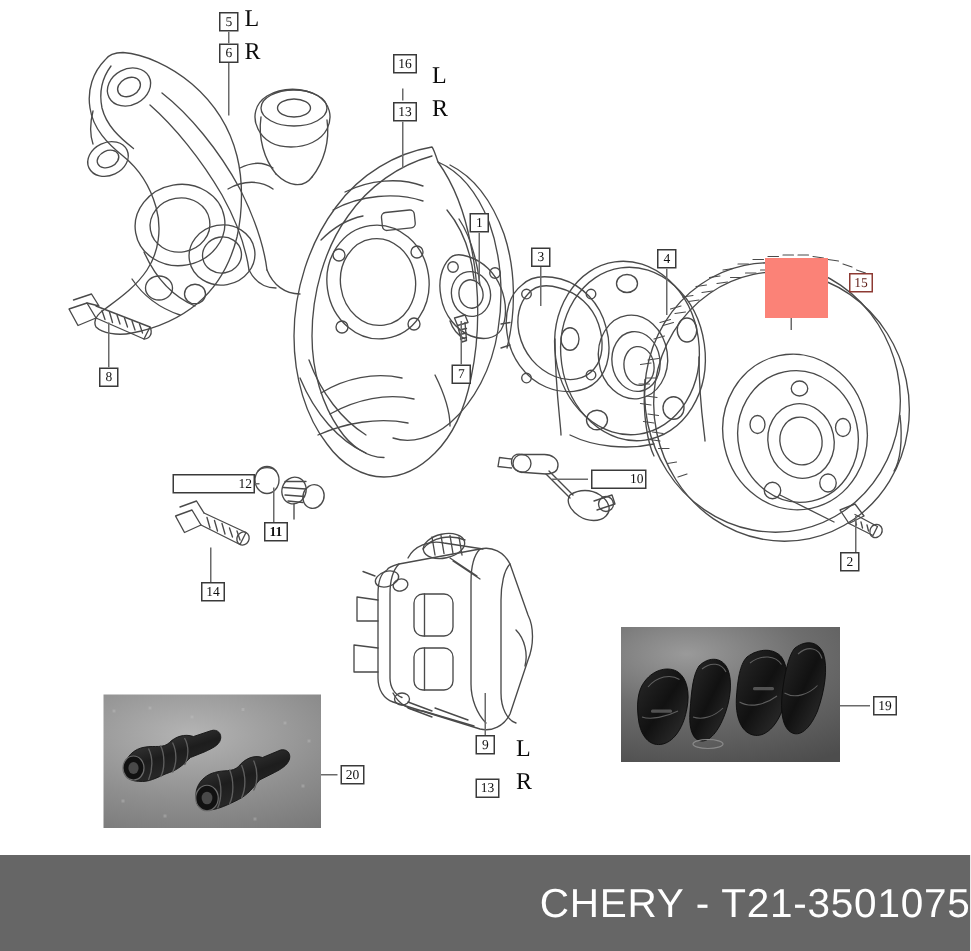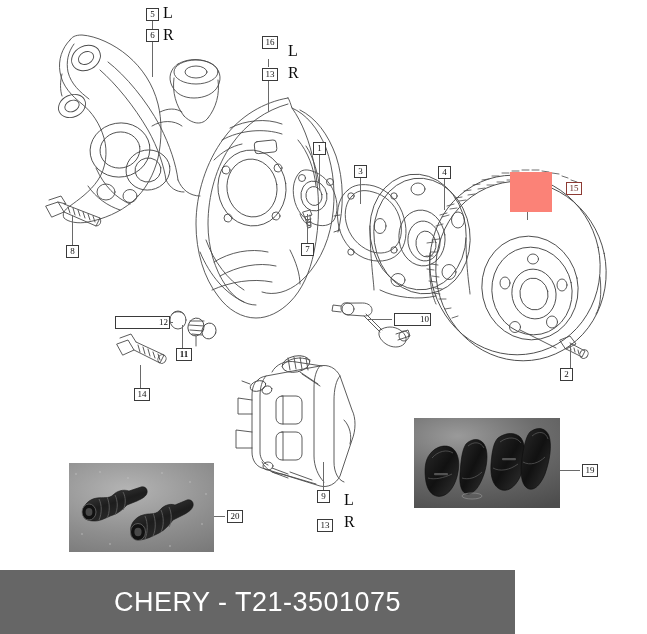--- a/index.html
+++ b/index.html
@@ -91,26 +91,26 @@
   #photo-boots {
     background:
       radial-gradient(ellipse 130% 100% at 40% 30%, #b4b4b4 0%, #8e8e8e 50%, #6d6d6d 100%);
   }
   .photo svg { display:block; width:100%; height:100%; }
   
   #banner {
     position: absolute;
     left: 0;
     top: 570px;
-    width: 515px;
+    width: 647px;
     height: 64px;
     background: #666666;
     display: flex;
     align-items: center;
-    justify-content: center;
+    justify-content: flex-end;
     z-index: 10;
   }
   #banner-text {
     color: #ffffff;
     font-family: "Liberation Sans", sans-serif;
     font-size: 27px;
     letter-spacing: 0.5px;
     font-weight: 400;
     white-space: nowrap;
   }

